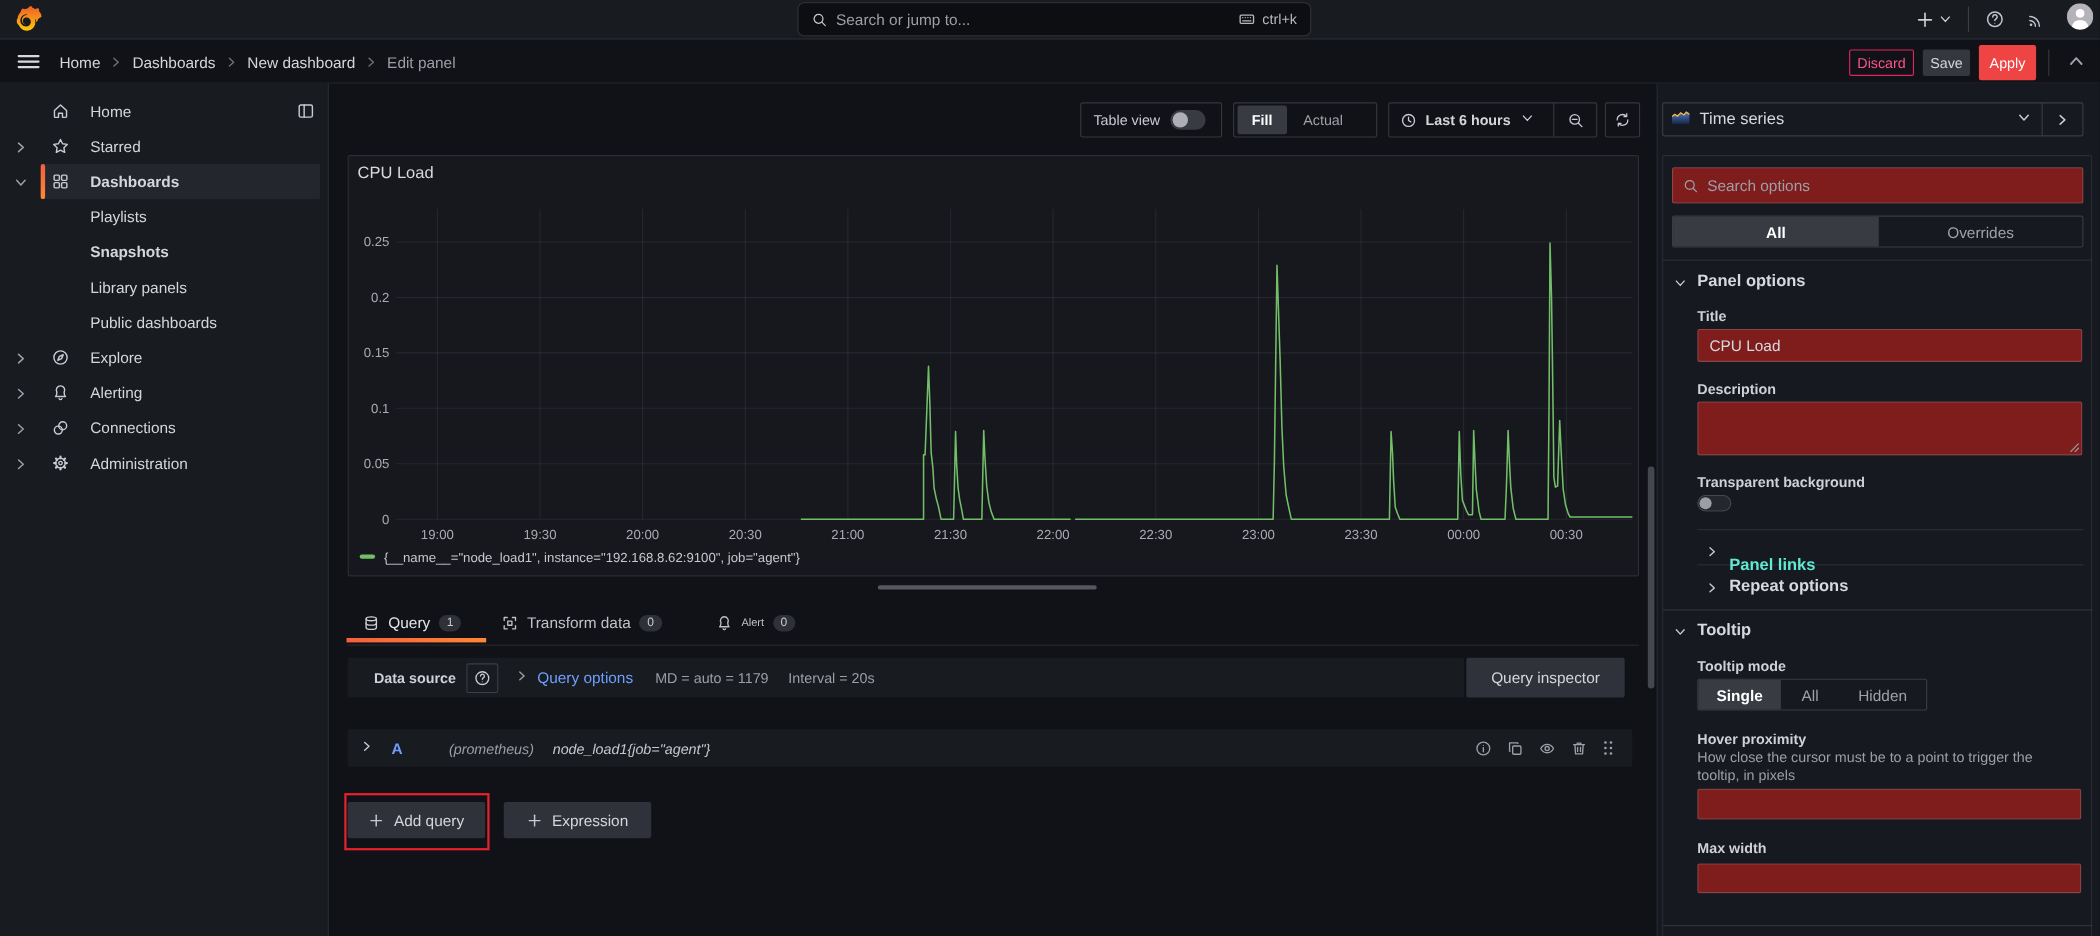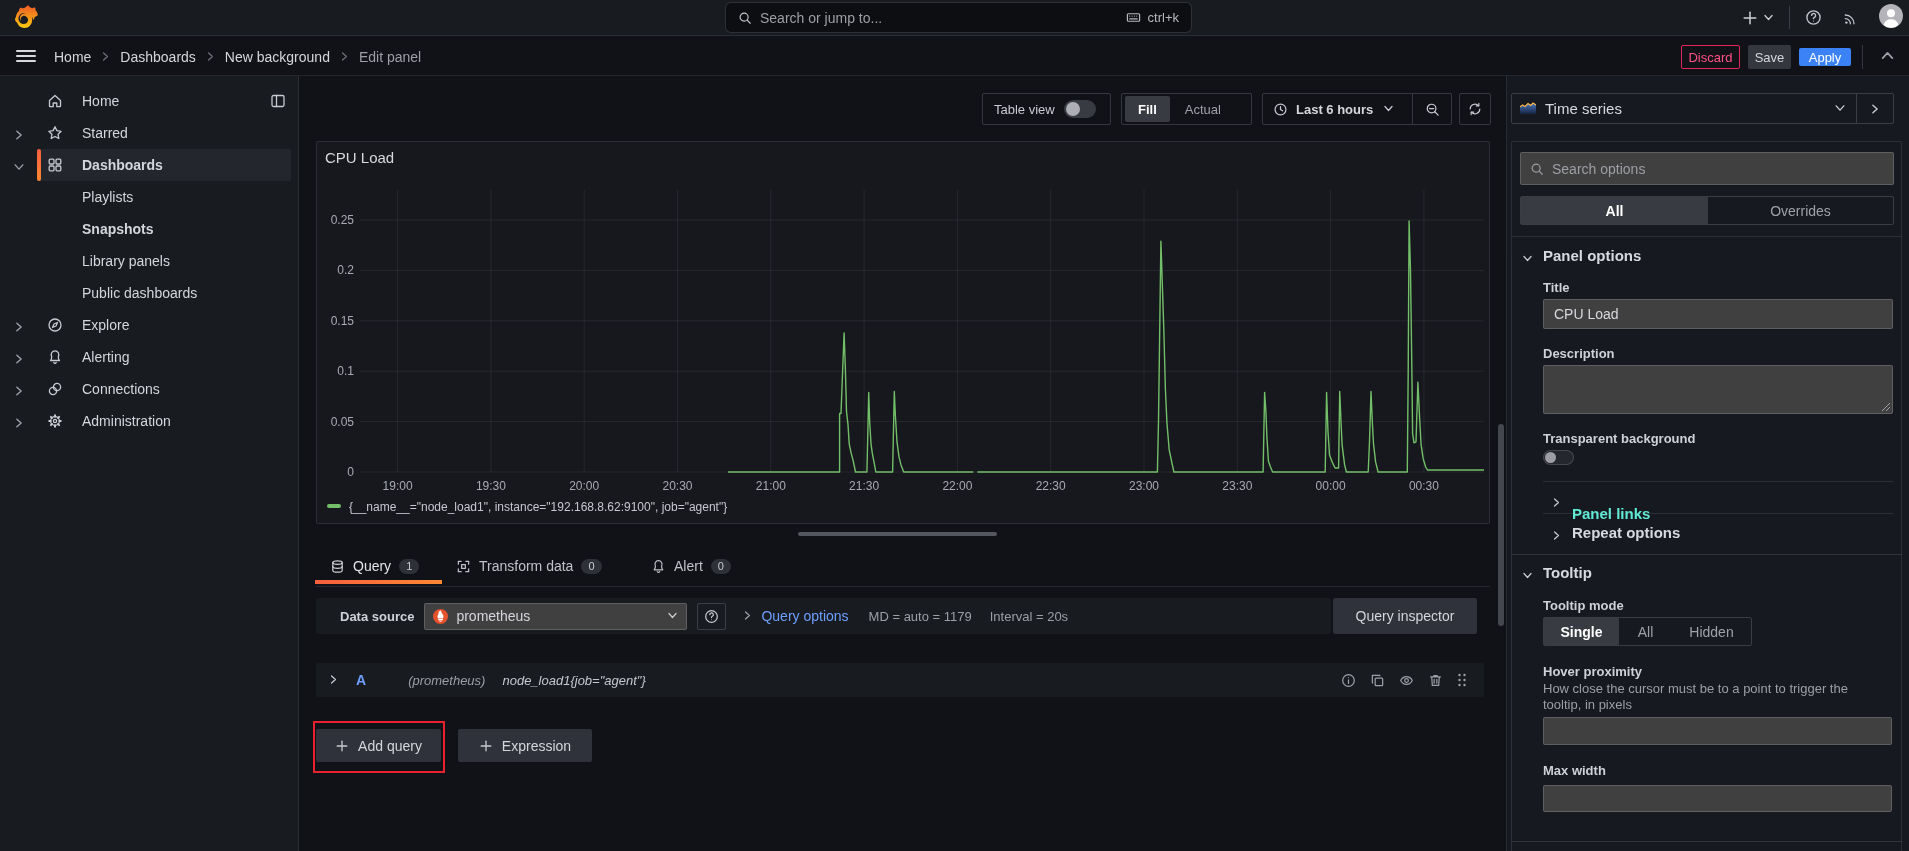--- a/index.html
+++ b/index.html
@@ -4,21 +4,21 @@
 html,body{width:1909px;height:851px;overflow:hidden;background:#111217;font-family:"Liberation Sans",sans-serif;color:#d0d1d8}
 .abs{position:absolute}
 .row{display:flex;align-items:center}
 .ic{display:block}
 .g{stroke:rgba(204,204,220,.09);stroke-width:1}
 .ser{fill:none;stroke:#73bf69;stroke-width:1.4;stroke-linejoin:round}
 .ax{fill:#a9abb2;font:12px "Liberation Sans",sans-serif}
 .leg{fill:#c7c8cf;font:12px "Liberation Sans",sans-serif}
 .btn{display:inline-flex;align-items:center;justify-content:center;border-radius:2px;font-size:14px;color:#d5d6dc;background:#2f323a}
 .bordered{border:1px solid rgba(204,204,220,.2);border-radius:2px}
-.inp{background:#404040;border:1px solid rgba(204,204,220,.22);border-radius:2px}
+.inp{background:#7f1d1d;border:1px solid rgba(204,204,220,.22);border-radius:2px}
 .lbl{font-size:13px;font-weight:700;color:#d0d1d8}
 </style></head><body>
 <div class="abs" style="left:0;top:0;width:1909px;height:36px;background:#181b20;border-bottom:1px solid rgba(204,204,220,.11)"></div>
 <div class="abs" style="left:15px;top:5px"><svg width="23" height="24" viewBox="0 0 24 25">
       <defs>
         <linearGradient id="lg" x1="0" y1="0" x2="0" y2="1">
           <stop offset="0" stop-color="#f05a28"></stop>
           <stop offset="1" stop-color="#fbca0a"></stop>
         </linearGradient>
       </defs>
@@ -75,30 +75,30 @@
   </div>
 <div class="abs row" style="left:54px;top:46px;height:22px;font-size:14px;color:#d5d6dc">
 <span>Home</span>
     <span style="margin:0 9px"><svg width="11" height="11" viewBox="0 0 14 14" fill="none" stroke="#6f7178" stroke-width="1.6" stroke-linecap="round" stroke-linejoin="round">
         <path d="M4.5 2.5 9.5 7 4.5 11.5"></path>
       </svg></span>
     <span>Dashboards</span>
     <span style="margin:0 9px"><svg width="11" height="11" viewBox="0 0 14 14" fill="none" stroke="#6f7178" stroke-width="1.6" stroke-linecap="round" stroke-linejoin="round">
         <path d="M4.5 2.5 9.5 7 4.5 11.5"></path>
       </svg></span>
-    <span>New background</span>
+    <span>New dashboard</span>
     <span style="margin:0 9px"><svg width="11" height="11" viewBox="0 0 14 14" fill="none" stroke="#6f7178" stroke-width="1.6" stroke-linecap="round" stroke-linejoin="round">
         <path d="M4.5 2.5 9.5 7 4.5 11.5"></path>
       </svg></span>
     <span style="color:#9d9fa6">Edit panel</span>
   </div>
 <div class="abs row" style="left:1681px;top:45px;height:24px;gap:8px;font-size:13px">
 <div class="row" style="width:59px;height:24px;justify-content:center;border:1px solid #e0265d;border-radius:2px;color:#ff5286">Discard</div>
 <div class="row" style="width:43px;height:24px;justify-content:center;background:#35373e;border-radius:2px;color:#d5d6dc">Save</div>
-<div class="row" style="width:52px;height:18px;justify-content:center;background:#3b82f6;border-radius:2px;color:#fff">Apply</div>
+<div class="row" style="width:52px;height:32px;justify-content:center;background:#ef4444;border-radius:2px;color:#fff">Apply</div>
 <div style="width:1px;height:24px;background:rgba(204,204,220,.2);margin-left:3px"></div>
 <span style="margin-left:9px"><svg width="15" height="15" viewBox="0 0 14 14" fill="none" stroke="#9da0a6" stroke-width="1.6" stroke-linecap="round" stroke-linejoin="round">
         <path d="M2.5 9.5 7 4.5 11.5 9.5"></path>
       </svg></span>
   </div>
 <div class="abs" style="left:0;top:76px;width:299px;height:775px;background:#181b20;border-right:1px solid rgba(204,204,220,.1)"></div>
 <div class="abs" style="left:37px;top:149px;width:254px;height:32px;background:#24262d;border-radius:2px"></div>
 <div class="abs" style="left:37px;top:149px;width:4px;height:32px;border-radius:2px;background:linear-gradient(#f55f3e,#ff8833)"></div>
 <div class="abs" style="left:47px;top:93px;color:#c9cad2">
     <svg class="ic" width="16" height="16" viewBox="0 0 16 16" fill="none" stroke="currentColor" stroke-width="1.3" stroke-linecap="round" stroke-linejoin="round">
@@ -283,37 +283,26 @@
       <rect x="6" y="6" width="4" height="4"></rect>
     </svg>
     <span style="font-size:14px">Transform data</span>
 <span class="row" style="height:15px;padding:0 7px;background:#2e3138;border-radius:8px;font-size:11px;color:#c9cad2">0</span>
   </div>
 <div class="abs row" style="left:651px;top:551px;height:30px;gap:8px;color:#c0c1c8">
 <svg class="ic" width="15" height="15" viewBox="0 0 16 16" fill="none" stroke="currentColor" stroke-width="1.3" stroke-linecap="round" stroke-linejoin="round">
       <path d="M3.5 11.5h9c-1-1-1.2-2.5-1.2-4a3.8 3.8 0 1 0-6.6 0c0 1.5-.2 3-1.2 4z"></path>
       <path d="M6.8 13.5a1.3 1.3 0 0 0 2.4 0"></path>
     </svg>
-    <span style="font-size:14px">Alert</span>
+    <span style="font-size:10px">Alert</span>
 <span class="row" style="height:15px;padding:0 7px;background:#2e3138;border-radius:8px;font-size:11px;color:#c9cad2">0</span>
   </div>
 <div class="abs" style="left:316px;top:586px;width:1174px;height:1px;background:rgba(204,204,220,.12)"></div>
 <div class="abs row" style="left:316px;top:598px;width:1015px;height:36px;background:#181b20;border-radius:2px">
 <span class="lbl" style="margin-left:24px">Data source</span>
-<div class="row inp" style="margin-left:10px;width:263px;height:27px;padding:0 8px">
-      <svg width="15" height="15" viewBox="0 0 16 16">
-        <circle cx="8" cy="8" r="8" fill="#e6522c"></circle>
-        <path fill="#fff" d="M8 1.6c1.3 1.2.9 2.3 1.6 3.3.6.9 1.6 1.5 1.6 3.1 0 .6-.2 1.3-.5 1.8H5.3a3.4 3.4 0 0 1-.5-1.8c0-1 .8-1.8 1-2.7.2-.7 0-1.4.2-2.1.3-.8 1.2-1.1 2-1.6z"></path>
-        <path fill="#fff" d="M5.4 10.4h5.2v1.2H5.4zM6 12.2h4c0 .7-.9 1.3-2 1.3s-2-.6-2-1.3z"></path>
-      </svg>
-<span style="margin-left:8px;font-size:14px;color:#d5d6dc">prometheus</span>
-      <span style="margin-left:auto"><svg width="11" height="11" viewBox="0 0 14 14" fill="none" stroke="#c9cad2" stroke-width="1.6" stroke-linecap="round" stroke-linejoin="round">
-          <path d="M2.5 4.5 7 9.5 11.5 4.5"></path>
-        </svg></span>
-    </div>
 <div class="row bordered" style="margin-left:10px;width:29px;height:27px;justify-content:center;color:#c9cad2">
       <svg class="ic" width="15" height="15" viewBox="0 0 16 16" fill="none" stroke="currentColor" stroke-width="1.3" stroke-linecap="round" stroke-linejoin="round">
         <circle cx="8" cy="8" r="6.2"></circle>
         <path d="M6.2 6a1.9 1.9 0 1 1 2.7 1.8c-.6.3-.9.7-.9 1.3"></path>
         <circle cx="8" cy="11.4" r=".5" fill="currentColor" stroke="none"></circle>
       </svg>
     </div>
 <span style="margin-left:16px"><svg width="11" height="11" viewBox="0 0 14 14" fill="none" stroke="#9da0a6" stroke-width="1.6" stroke-linecap="round" stroke-linejoin="round">
         <path d="M4.5 2.5 9.5 7 4.5 11.5"></path>
       </svg></span>

